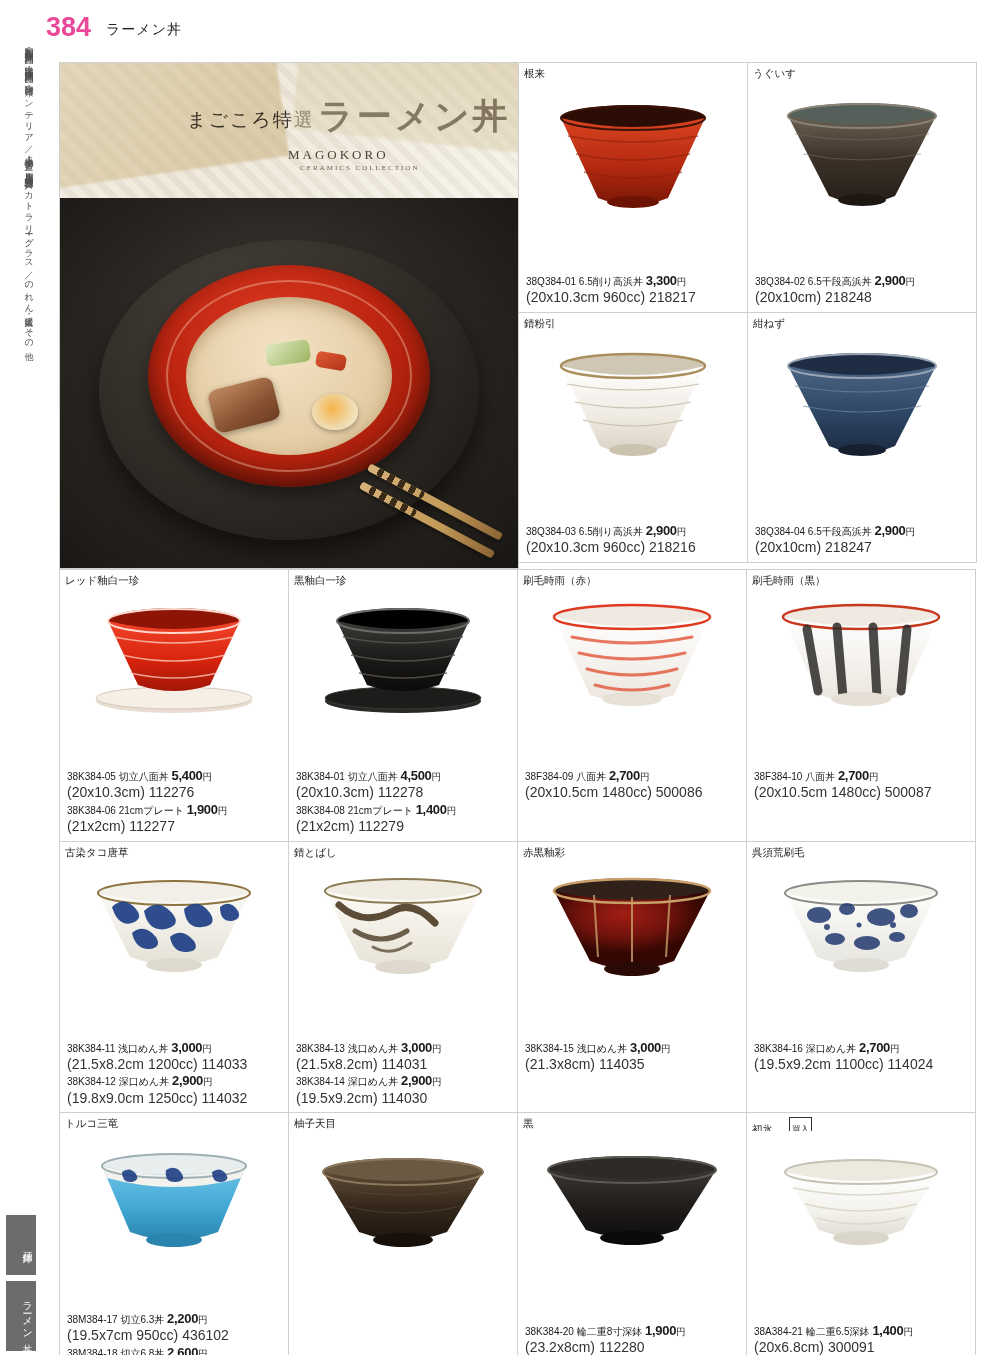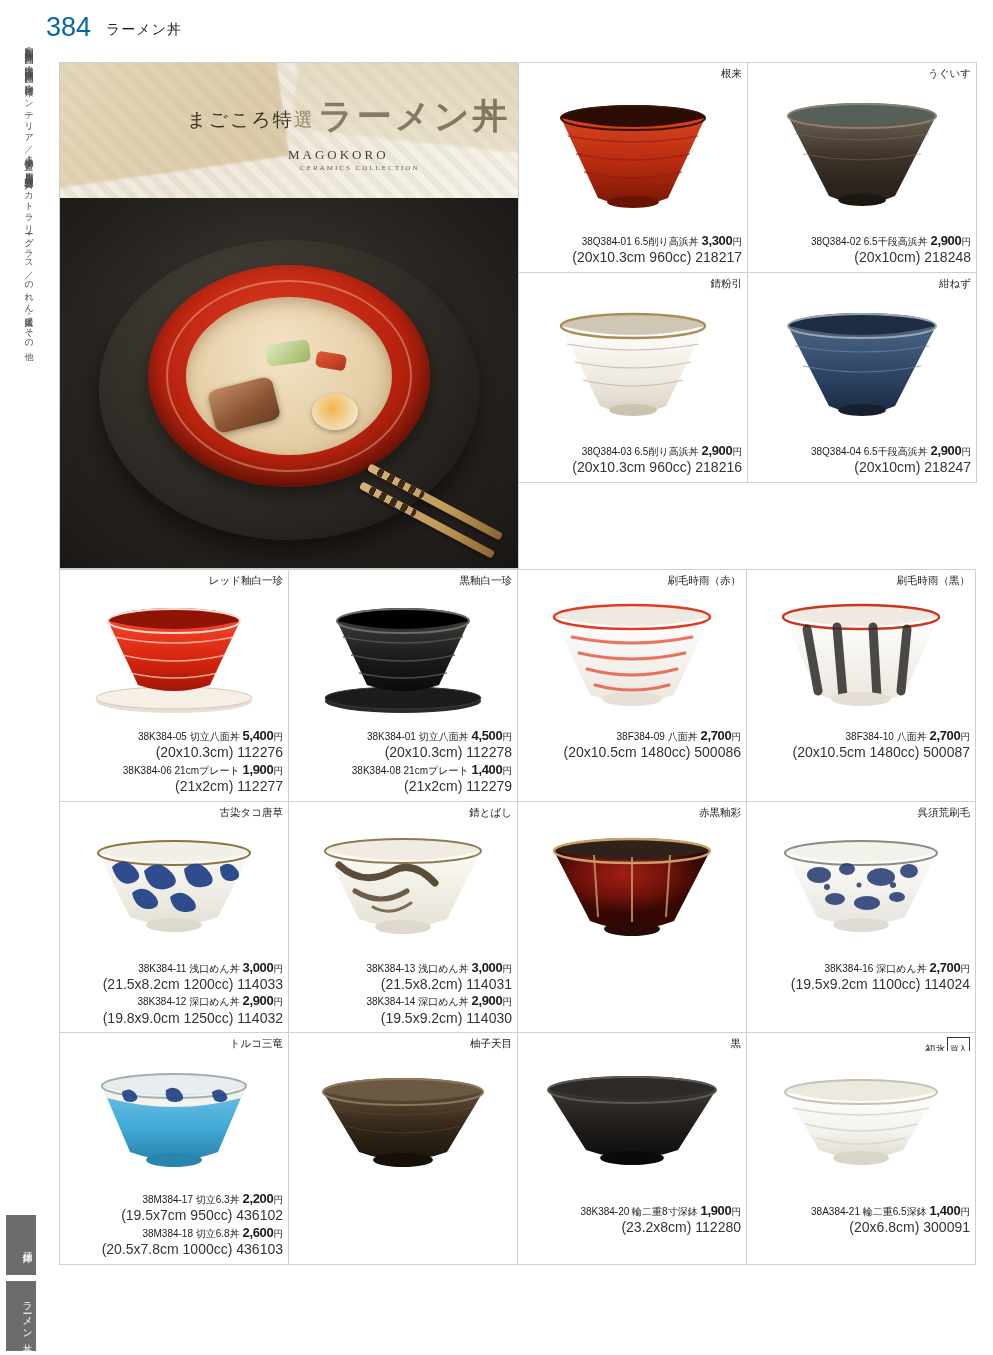--- a/index.html
+++ b/index.html
@@ -42,21 +42,21 @@
     letter-spacing: 2px;
   }
   .thumb-a { top: 1215px; height: 60px; }
   .thumb-b { top: 1281px; height: 70px; background:#9a9a9a; }
 
   
   .page-header {
     position: absolute; left: 46px; top: 12px; width: 500px; height: 34px;
   }
   .page-number {
-    font-size: 27px; font-weight: normal; color: #0369a1;
+    font-size: 27px; font-weight: bold; color: #ec4899;
     position: absolute; left: 0; top: 0;
     font-family: "Liberation Sans", sans-serif;
   }
   .page-header-title {
     position: absolute; left: 60px; top: 9px;
     font-size: 14px; color: #222;
     letter-spacing: 1px;
   }
 
   
@@ -64,51 +64,51 @@
     position: absolute; left: 60px; top: 62px;
     width: 920px;
   }
 
   .row { display: flex; }
   .cell {
     border: 1px solid #cfcfcf;
     margin: 0 0 -1px -1px;
     position: relative;
     background: #fff;
-    text-align: right;
   }
   .cell.half { width: 230px; }
 
   .label {
     font-size: 10.5px;
     padding: 4px 5px 0 5px;
     color: #1c1c1c;
     height: 18px;
     white-space: nowrap;
     overflow: hidden;
   }
   .label .badge {
     border: 1px solid #333;
     font-size: 8.5px;
     padding: 6px 2px;
-    margin-left: 1px;
+    margin-left: 16px;
     display: inline-block;
     vertical-align: 1px;
   }
   .photo {
     height: 150px;
     display: flex; align-items: center; justify-content: center;
     overflow: hidden;
   }
   .photo.short { height: 138px; }
 
   .info {
-    padding: 2px 5px 5px 16px;
+    padding: 2px 5px 5px 7px;
     font-size: 10px;
     line-height: 1.25;
+    margin-top: 40px;
   }
   .info .line { white-space: nowrap; }
   .info .code { font-size: 10px; }
   .info .price { font-size: 13px; font-weight: bold; letter-spacing: -0.3px; }
   .info .yen { font-size: 9.5px; font-weight: normal; }
   .info .sub { font-size: 14px; color: #333; }
 
   
   .hero {
     width: 460px;
@@ -643,20 +643,28 @@
           <path d="M22 26 L58 96 Q100 112 142 96 L178 26 Q100 44 22 26 Z" fill="url(#g-aka)"></path>
           <ellipse cx="100" cy="26" rx="78" ry="12" fill="none" stroke="#c9a06a" stroke-width="2.5"></ellipse>
           <g stroke="#c9a06a" stroke-width="2" opacity=".8">
             <path d="M62 30 L66 92"></path>
             <path d="M100 32 L100 98"></path>
             <path d="M138 30 L134 92"></path>
           </g>
           <ellipse cx="100" cy="104" rx="28" ry="7" fill="#2a0a05"></ellipse>
         </svg>
       </div>
+      <div class="info">
+        <div class="line">
+          <span class="code">38K384-15</span>
+          <span class="code">浅口めん丼</span>
+          <span class="price">3,000</span><span class="yen">円</span>
+        </div>
+        <div class="sub">(21.3x8cm) 114035</div>
+      </div>
     </div>
 
     <div class="cell half">
       <div class="label">呉須荒刷毛</div>
       <div class="photo short">
         <svg class="bowl-svg" width="200" height="128" viewBox="0 0 200 128">
           <defs>
             <linearGradient id="g-gosu" x1="0" y1="0" x2="0" y2="1">
               <stop offset="0%" stop-color="#fdfdfb"></stop>
                 <stop offset="100%" stop-color="#e6e5df"></stop>

